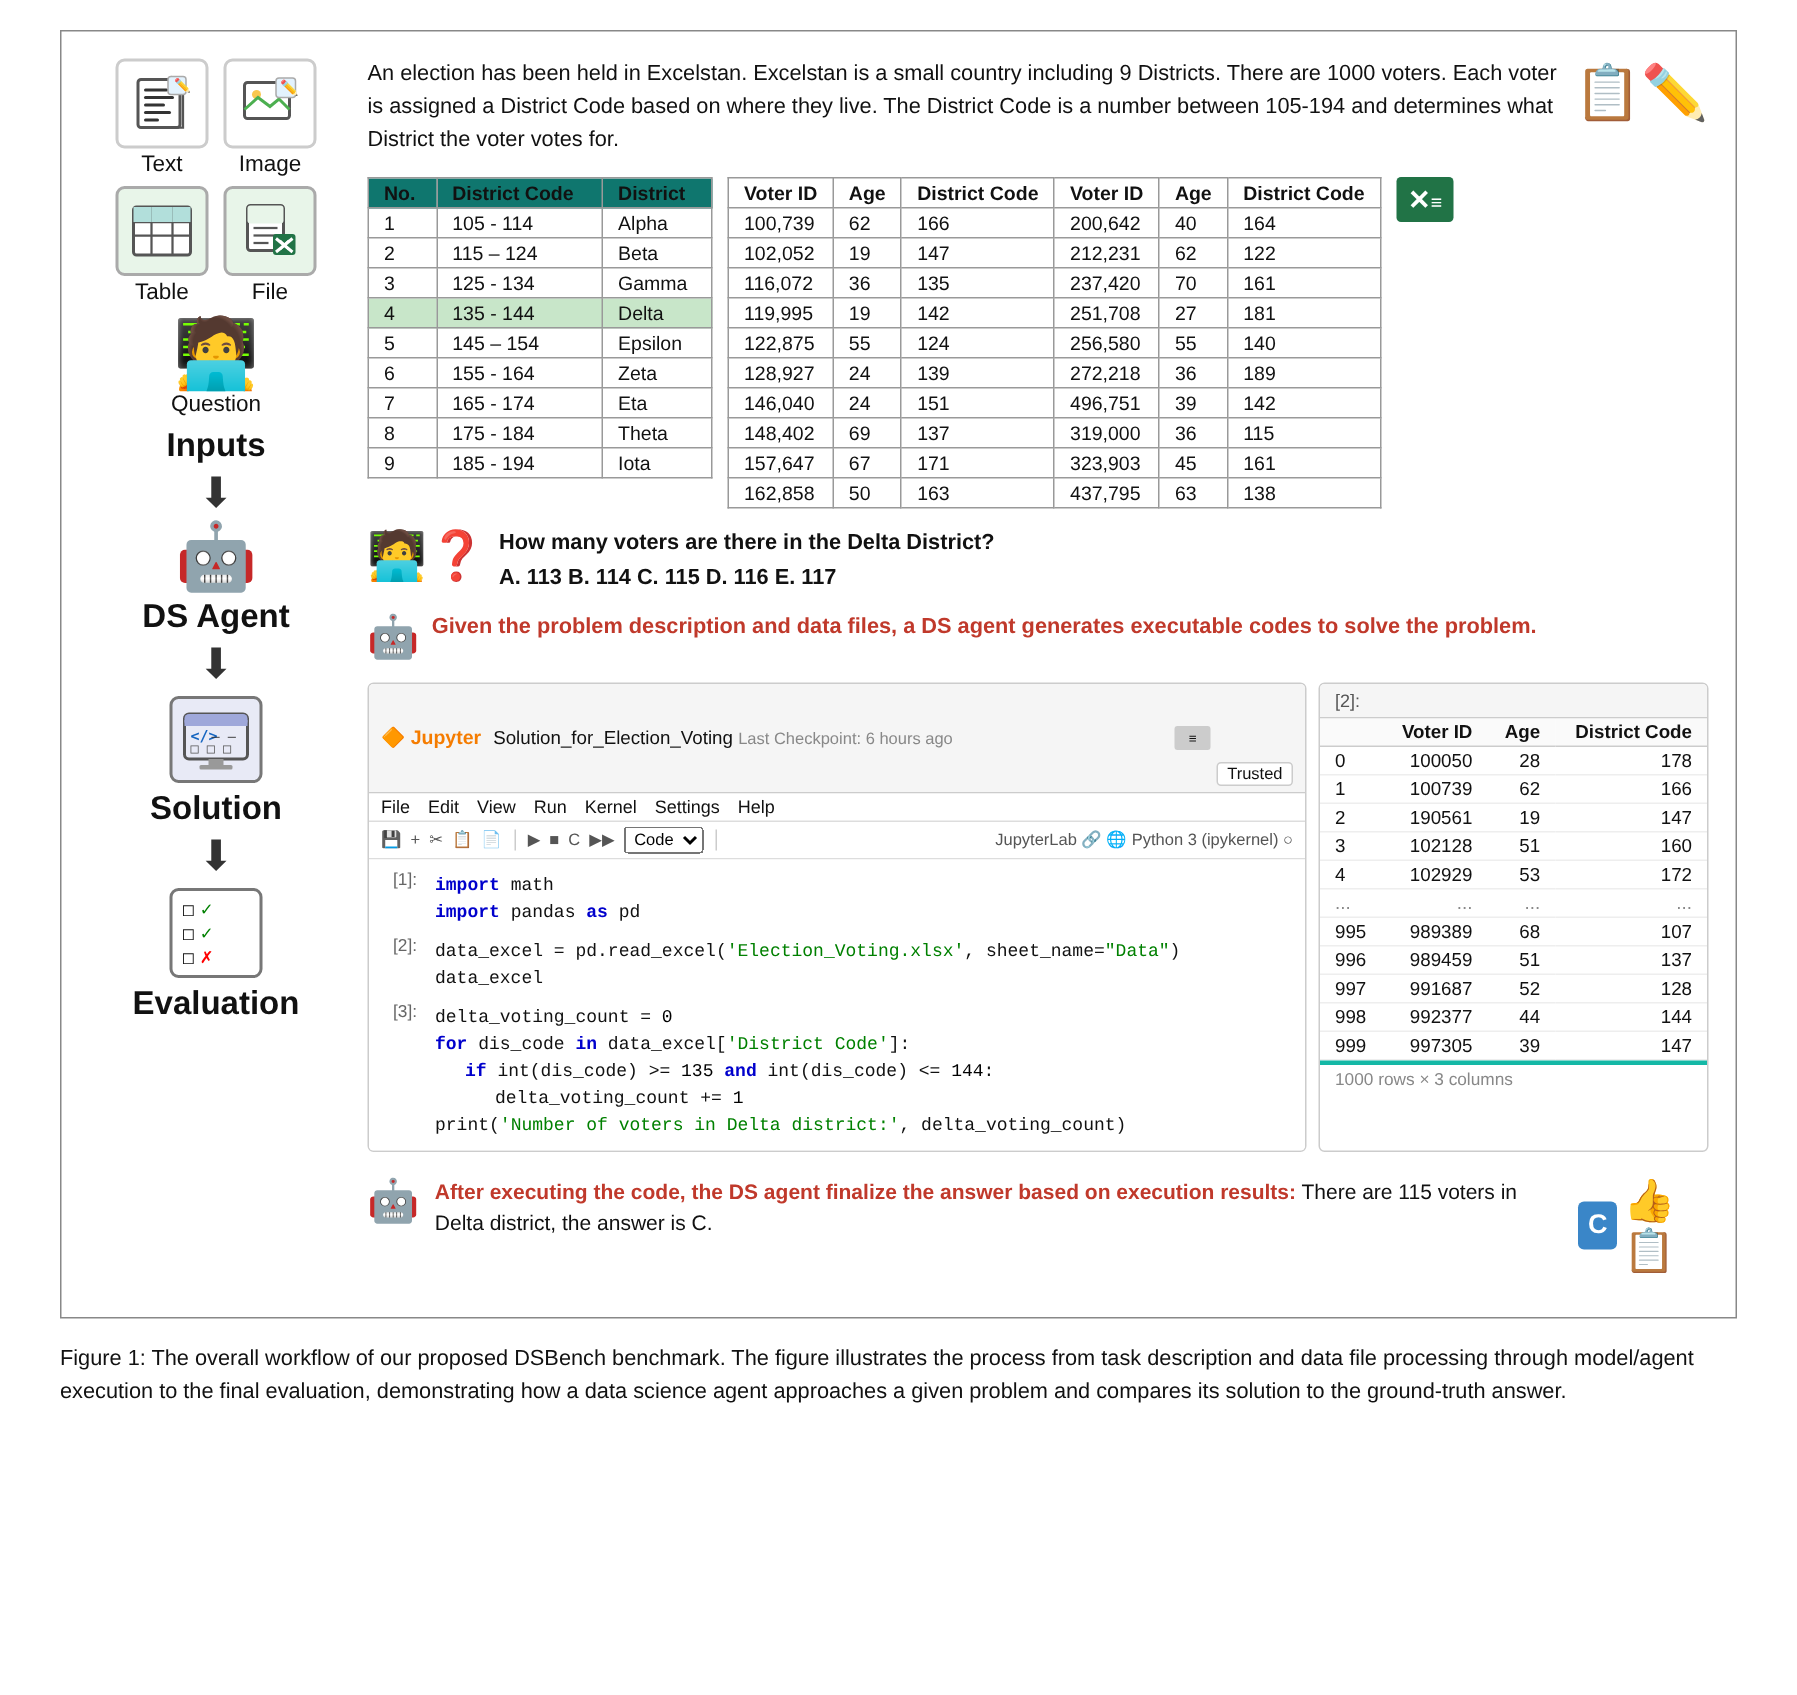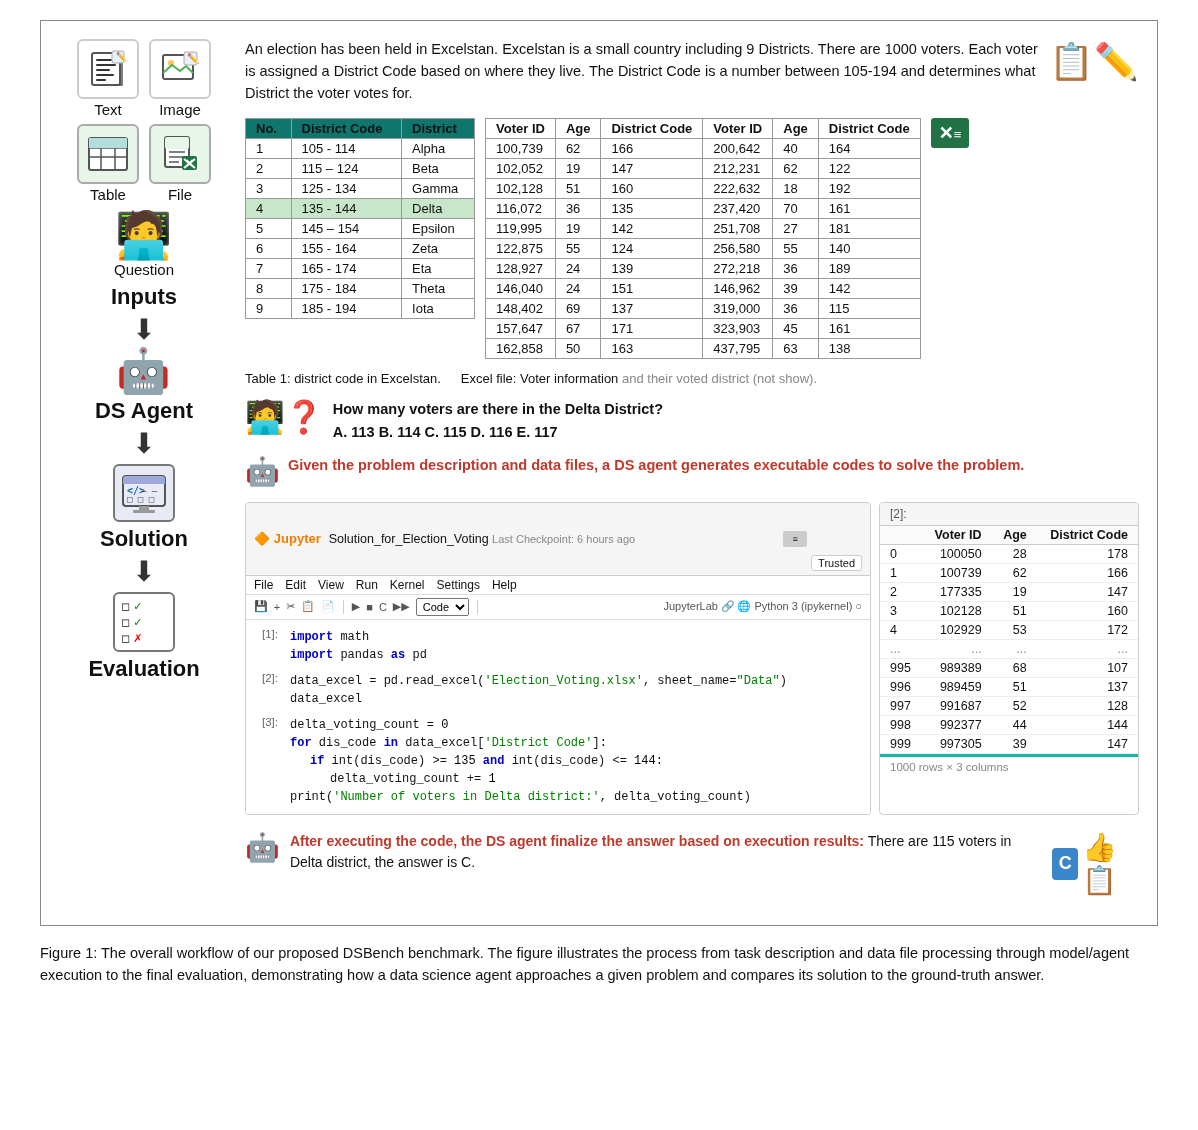--- a/index.html
+++ b/index.html
@@ -626,28 +626,20 @@
               </tr>
               <tr>
                 <td>102,052</td>
                 <td>19</td>
                 <td>147</td>
                 <td>212,231</td>
                 <td>62</td>
                 <td>122</td>
               </tr>
               <tr>
-                <td>102,128</td>
-                <td>51</td>
-                <td>160</td>
-                <td>222,632</td>
-                <td>18</td>
-                <td>192</td>
-              </tr>
-              <tr>
                 <td>116,072</td>
                 <td>36</td>
                 <td>135</td>
                 <td>237,420</td>
                 <td>70</td>
                 <td>161</td>
               </tr>
               <tr>
                 <td>119,995</td>
                 <td>19</td>
@@ -669,21 +661,21 @@
                 <td>24</td>
                 <td>139</td>
                 <td>272,218</td>
                 <td>36</td>
                 <td>189</td>
               </tr>
               <tr>
                 <td>146,040</td>
                 <td>24</td>
                 <td>151</td>
-                <td>146,962</td>
+                <td>496,751</td>
                 <td>39</td>
                 <td>142</td>
               </tr>
               <tr>
                 <td>148,402</td>
                 <td>69</td>
                 <td>137</td>
                 <td>319,000</td>
                 <td>36</td>
                 <td>115</td>
@@ -707,26 +699,20 @@
             </tbody>
         </table>
 
         <div style="display:flex;align-items:flex-end;padding-bottom:4px;">
           <div style="background:#217346;color:white;font-size:18px;padding:4px 8px;border-radius:3px;font-weight:bold;font-family:Arial;">
             <span>✕</span><span style="font-size:13px;">≡</span>
           </div>
         </div>
       </div>
 
-      <div class="table-captions">
-        <span>Table 1: district code in Excelstan.</span>
-        <span>
-          <span>Excel file: Voter information</span><span class="caption-gray"> and their voted district (not show).</span>
-        </span>
-      </div>
 
       <div class="question-section">
         <div style="font-size:32px;flex-shrink:0;">🧑‍💻❓</div>
         <div>
           <div class="question-text">How many voters are there in the Delta District?</div>
           <div class="question-text">A. 113    B. 114    C. 115    D. 116    E. 117</div>
         </div>
       </div>
 
       <div class="agent-response">
@@ -828,21 +814,21 @@
                   <td>178</td>
                 </tr>
                 <tr>
                   <td>1</td>
                   <td>100739</td>
                   <td>62</td>
                   <td>166</td>
                 </tr>
                 <tr>
                   <td>2</td>
-                  <td>177335</td>
+                  <td>190561</td>
                   <td>19</td>
                   <td>147</td>
                 </tr>
                 <tr>
                   <td>3</td>
                   <td>102128</td>
                   <td>51</td>
                   <td>160</td>
                 </tr>
                 <tr>

